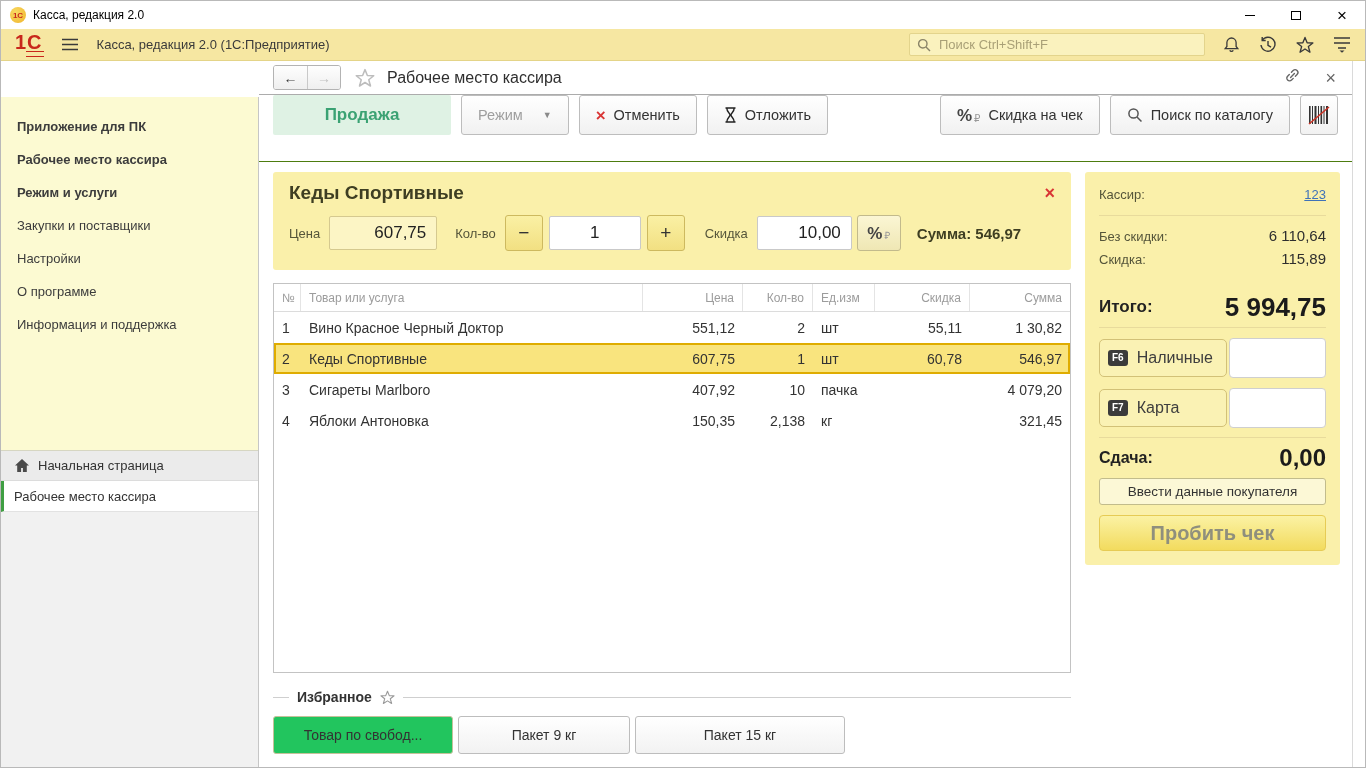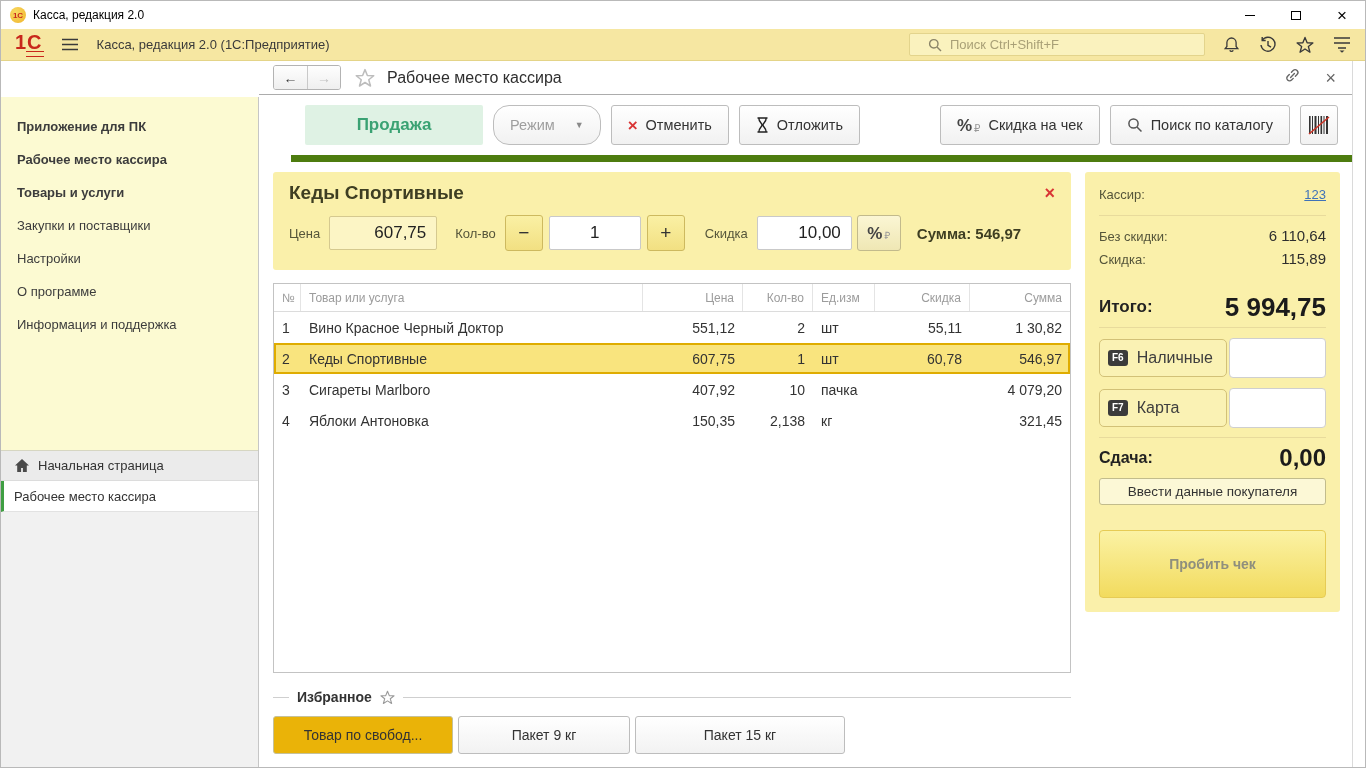--- a/index.html
+++ b/index.html
@@ -24,21 +24,21 @@
 
   
   .toolbar { height:32px; flex:none; background:#F6E7A2; border-bottom:1px solid #E4D488;
              display:flex; align-items:center; padding:0 12px 0 14px; }
   .logo1c { color:#C8271B; font-weight:bold; font-size:20px; line-height:1; position:relative; padding-bottom:5px; letter-spacing:1px; flex:none; }
   .logo1c::after { content:""; position:absolute; left:11px; right:-1px; bottom:0; height:4px;
                    border-top:1.5px solid #C8271B; border-bottom:1.5px solid #C8271B; }
   .hamburger { margin-left:18px; flex:none; display:flex; }
   .toolbar-title { font-size:13px; color:#3A3A3A; margin-left:18px; white-space:nowrap; }
   .search-box { margin-left:auto; width:296px; height:23px; background:#FAF2BE; border:1px solid #E3D48C; border-radius:2px;
-                display:flex; align-items:center; padding:0 18px; flex:none; }
+                display:flex; align-items:center; padding:0 7px; flex:none; }
   .search-box svg { flex:none; margin-right:6px; }
   .search-box input { border:none; background:transparent; outline:none; font-size:13px; color:#555; width:100%; font-family:inherit; }
   .search-box input::placeholder { color:#A9A077; opacity:1; }
   .tb-icon { width:22px; margin-left:15px; display:flex; justify-content:center; flex:none; }
 
   
   .main-row { flex:1; display:flex; min-height:0; }
 
   
   .sidebar { width:258px; flex:none; display:flex; flex-direction:column; border-right:1px solid #C6C6C6; background:#F1F1F1;margin-top:36px; }
@@ -60,27 +60,27 @@
   .nav-btn { width:33px; height:23px; display:flex; align-items:center; justify-content:center;
              background:linear-gradient(#FEFEFE,#EFEFEF); font-size:14px; border:none; font-family:inherit; padding:0; }
   .nav-btn + .nav-btn { border-left:1px solid #C9C9C9; }
   .nav-back { color:#3A3A3A; } .nav-fwd { color:#C2C2C2; }
   .hdr-star { margin-left:14px; display:flex; }
   .page-title { font-size:16px; color:#2F2F2F; margin-left:12px; white-space:nowrap; }
   .hdr-right { margin-left:auto; display:flex; align-items:center; gap:24px; }
   .hdr-close { font-size:18px; color:#666; line-height:1; }
 
   
-  .command-bar { height:67px; flex:none; display:flex; align-items:center; padding:0 14px; gap:10px; border-bottom:7px solid #4d7c0f;margin-left:32px; }
+  .command-bar { height:67px; flex:none; display:flex; align-items:flex-start; padding:0 14px; gap:10px; border-bottom:1px solid #4d7c0f; }
   .sale-badge { width:178px; height:40px; background:#DFF2E4; color:#3AA273; font-weight:bold; font-size:17px;
                 display:flex; align-items:center; justify-content:center; border-radius:2px; flex:none; }
   .cbtn { height:40px; border:1px solid #BDBDBD; border-radius:3px; background:linear-gradient(#FFFFFF,#F1F1F1);
           display:flex; align-items:center; justify-content:center; gap:8px; font-size:14.5px; color:#333;
           padding:0 16px; font-family:inherit; white-space:nowrap; }
-  .cbtn.disabled { color:#9E9E9E;border-radius:16px; }
+  .cbtn.disabled { color:#9E9E9E; }
   .mode-arrow { font-size:9px; color:#8A8A8A; margin-left:12px; }
   .x-red { color:#D93535; font-weight:bold; font-size:17px; line-height:1; }
   .cb-spacer { flex:1; }
   .pct-wrap { display:flex; align-items:flex-end; }
   .pct-icon { font-size:17px; font-weight:bold; color:#444; line-height:1; }
   .rub-small { font-size:10px; color:#999; margin-left:2px; }
   .barcode-btn { width:38px; padding:0; }
 
   
   .content-body { flex:1; padding:10px 12px 0 14px; min-height:0; }
@@ -124,21 +124,21 @@
 
   
   .fav-divider { display:flex; align-items:center; margin-top:16px; gap:8px; }
   .fd-line { border-top:1px solid #CFCFCF; height:0; }
   .fd-short { width:16px; flex:none; }
   .fd-long { flex:1; }
   .fav-label { font-size:14px; font-weight:bold; color:#333; }
   .fav-buttons { display:flex; gap:5px; margin-top:11px; }
   .fav-btn { height:38px; border:1px solid #BDBDBD; border-radius:3px; background:linear-gradient(#FFFFFF,#F2F2F2);
              font-size:14px; color:#333; padding:0 10px; font-family:inherit; white-space:nowrap; overflow:hidden; }
-  .fav-btn.first { background:#eab308; border-color:#C5C19A; }
+  .fav-btn.first { background:#22c55e; border-color:#C5C19A; }
 
   
   .summary-panel { width:255px; flex:none; background:#FAF0AA; border-radius:3px; padding:12px 14px 14px;
                    font-size:13px; color:#55553A; }
   .sp-row { display:flex; justify-content:space-between; align-items:baseline; line-height:22px; }
   .sp-link { color:#3F72B8; text-decoration:underline; font-size:13px; }
   .sp-hr { border:none; border-top:1px solid #E8DB9C; margin:9px 0; }
   .sp-val { font-size:15px; color:#2E2E2E; }
   .total-row { margin-top:25px; align-items:center; }
   .total-label { font-size:17px; font-weight:bold; color:#222; }
@@ -147,22 +147,22 @@
   .pay-btn { width:128px; height:38px; border:1px solid #D2C177; border-radius:5px; background:#FAF2B4;
              display:flex; align-items:center; gap:9px; padding:0 8px; font-size:16px; color:#3E3E3E; font-family:inherit; }
   .fkey { background:#3B3B3B; color:#fff; font-size:10px; font-weight:bold; border-radius:3px; padding:3px 4px; line-height:1; flex:none; }
   .pay-input { width:97px; height:40px; border:1px solid #CFCFCF; border-radius:4px; background:#fff;
                font-size:16px; font-family:inherit; padding:0 8px; outline:none; }
   .change-row { margin-top:6px; align-items:center; }
   .change-label { font-size:16px; font-weight:bold; color:#222; }
   .change-val { font-size:24px; font-weight:bold; color:#1B1B1B; }
   .customer-btn { display:block; width:100%; margin-top:9px; height:27px; border:1px solid #C2BC8C; border-radius:3px;
                   background:#FCF8D6; font-size:13.5px; color:#333; font-family:inherit; }
-  .checkout-btn { display:block; width:100%; margin-top:25px; height:68px; border:1px solid #E6CB55; border-radius:4px;
-                  background:linear-gradient(#FBF2A4,#F2DB5E); font-size:14px; font-weight:bold; color:#8F8F7D; font-family:inherit; }
+  .checkout-btn { display:block; width:100%; margin-top:10px; height:36px; border:1px solid #E6CB55; border-radius:4px;
+                  background:linear-gradient(#FBF2A4,#F2DB5E); font-size:20px; font-weight:bold; color:#8F8F7D; font-family:inherit; }
 </style>
 </head>
 <body>
 
 <div class="window">
 
   <div class="titlebar">
     <span class="app-icon">1С</span>
     <span class="titlebar-text">Касса, редакция 2.0</span>
     <div class="win-controls">
@@ -218,21 +218,21 @@
         </svg>
     </span>
   </div>
 
   <div class="main-row">
 
     <div class="sidebar">
       <div class="sidebar-menu" id="sb-menu">
           <div class="sb-item bold">Приложение для ПК</div>
           <div class="sb-item bold">Рабочее место кассира</div>
-          <div class="sb-item bold">Товары и услуги</div>
+          <div class="sb-item bold">Режим и услуги</div>
           <div class="sb-item">Закупки и поставщики</div>
           <div class="sb-item">Настройки</div>
           <div class="sb-item">О программе</div>
           <div class="sb-item">Информация и поддержка</div>
         </div>
       <div class="tab tab-home">
         <svg width="16" height="15" viewBox="0 0 16 15">
             <path d="M8 1 1 7.5h2.2V14h3.9v-4h1.8v4h3.9V7.5H15z" fill="#4A4A4A"></path>
           </svg>
         <span>Начальная страница</span>

